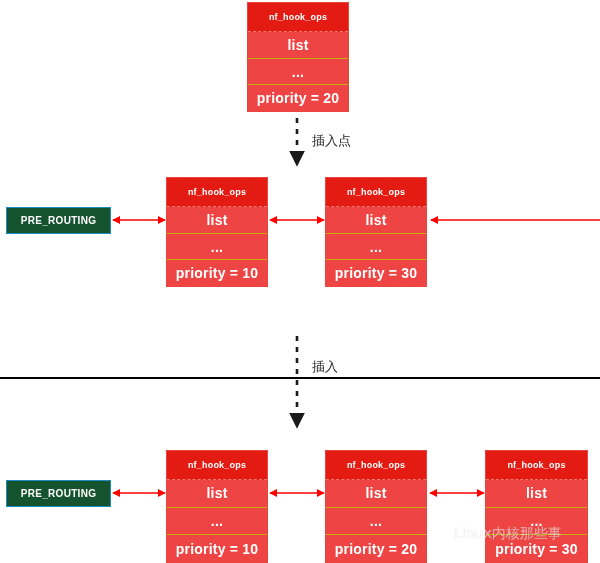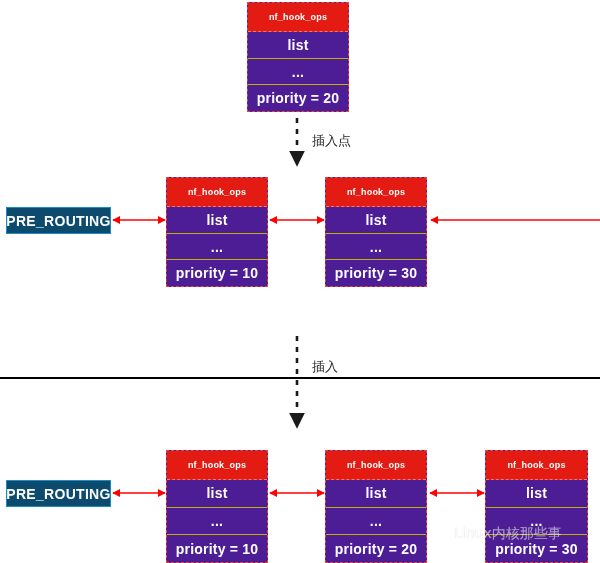--- a/index.html
+++ b/index.html
@@ -20,21 +20,21 @@
     left: 0; top: 0;
     width: 600px;
     height: 563px;
   }
 
   
   .hook-box {
     position: absolute;
     box-sizing: border-box;
     border: 1px dashed #e8463a;
-    background: #4c1d95;
+    background: #ef4444;
     display: flex;
     flex-direction: column;
   }
   .hook-title {
     background: #e41b13;
     color: #ffffff;
     font-size: 9px;
     font-weight: bold;
     letter-spacing: 0.2px;
     display: flex;
@@ -53,27 +53,27 @@
     justify-content: center;
     flex: 1 1 0;
     border-top: 1px solid #c4ae0b;
   }
   .hook-cell.first { border-top: none; }
 
   
   .pre-routing {
     position: absolute;
     box-sizing: border-box;
-    background: #0c4a6e;
+    background: #14532d;
     border: 1px solid #1b8dc4;
     display: flex;
     align-items: center;
     justify-content: center;
     color: #ffffff;
-    font-size: 14px;
+    font-size: 10px;
     font-weight: bold;
     letter-spacing: 0.3px;
   }
 
   
   .arrow-layer {
     position: absolute;
     left: 0; top: 0;
     width: 600px;
     height: 563px;

